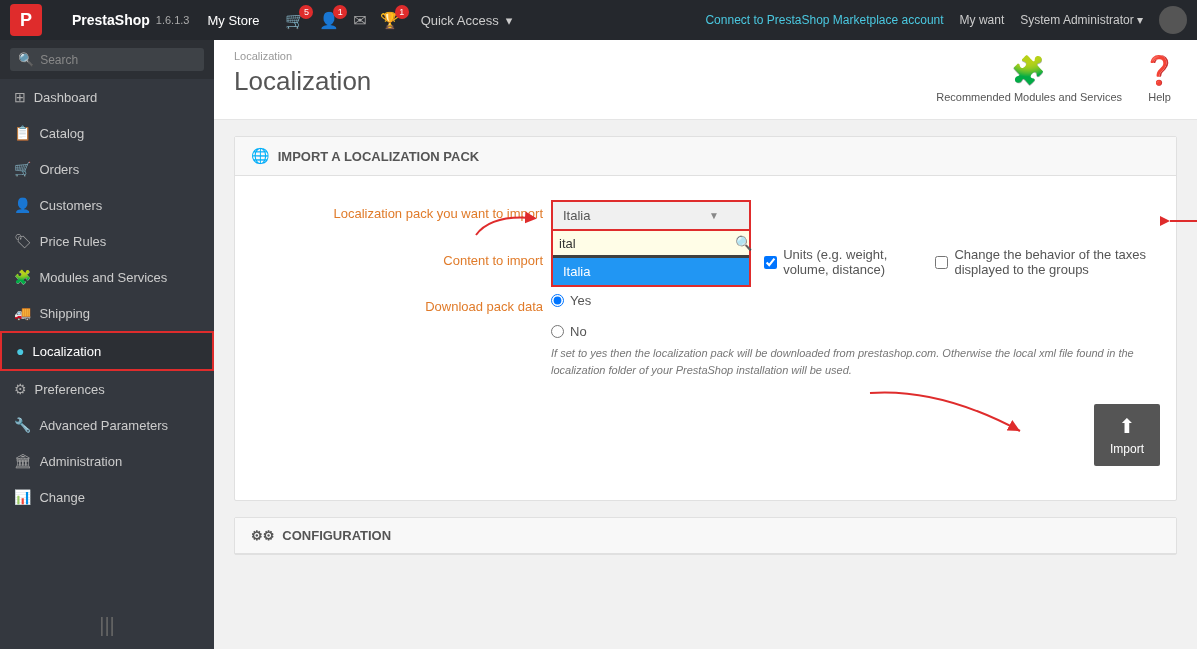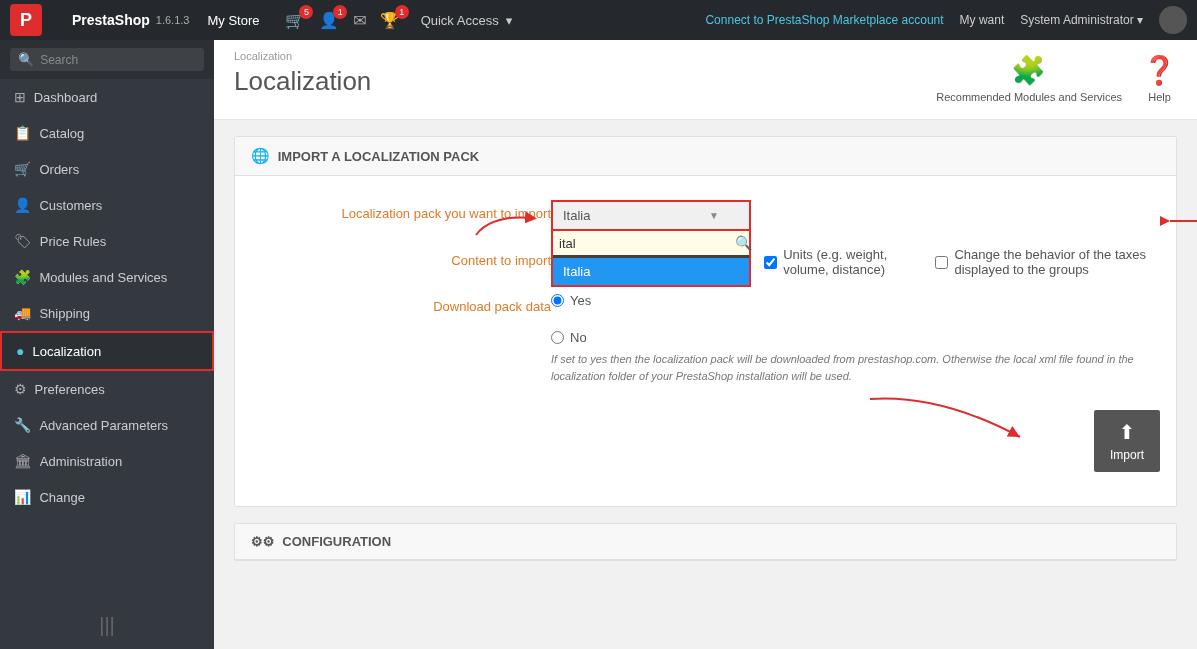--- a/index.html
+++ b/index.html
@@ -177,21 +177,21 @@
       display: flex;
       align-items: flex-start;
       margin-bottom: 16px;
     }
     .form-label {
       width: 300px;
       font-size: 13px;
       color: #e07b2a;
       padding-top: 6px;
       text-align: right;
-      padding-right: 0;
+      padding-right: 8px;
       flex-shrink: 0;
     }
     .form-control-wrap { flex: 1; }
 
     
     .dropdown-container {
       position: relative;
       display: inline-block;
       min-width: 200px;
     }
@@ -247,21 +247,21 @@
     .checkbox-item {
       display: flex;
       align-items: center;
       gap: 6px;
       font-size: 13px;
       color: #555;
     }
     .checkbox-item input[type="checkbox"] { cursor: pointer; }
 
     
-    .radio-group { display: flex; flex-direction: column; gap: 22px; }
+    .radio-group { display: flex; flex-direction: column; gap: 16px; }
     .radio-item {
       display: flex;
       align-items: center;
       gap: 6px;
       font-size: 13px;
       color: #555;
     }
     .radio-item input[type="radio"] { cursor: pointer; }
     .helper-text {
       font-size: 11px;

